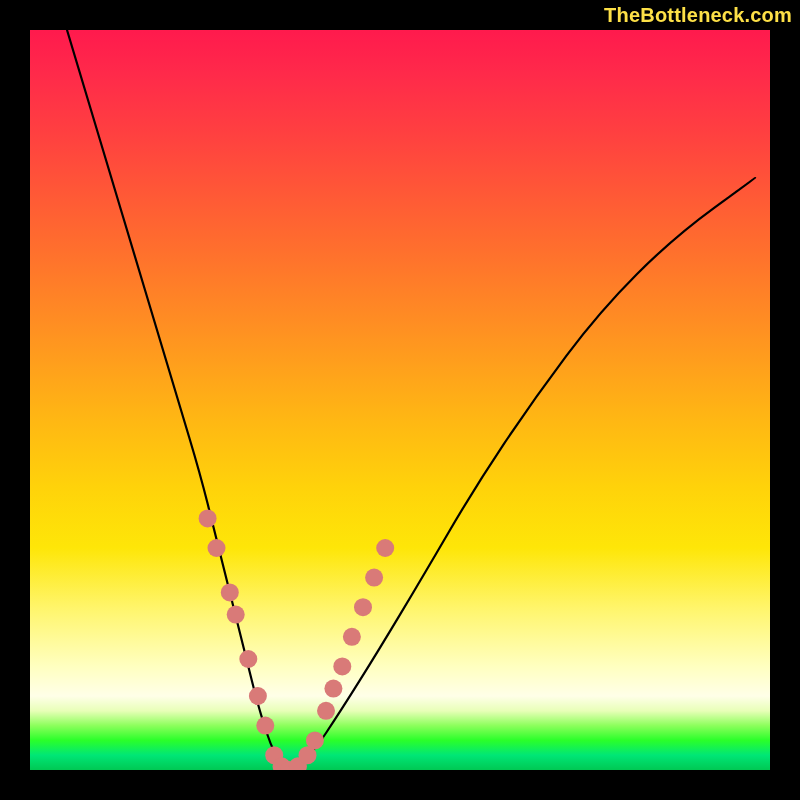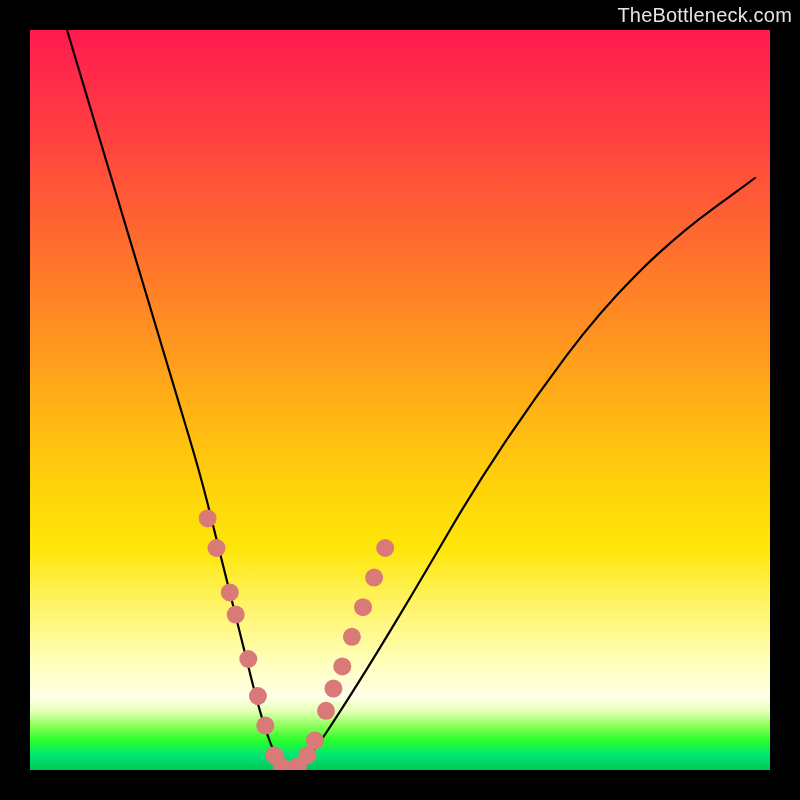--- a/index.html
+++ b/index.html
@@ -44,22 +44,22 @@
       #2aff2a 96%,
       #00e676 98%,
       #00c853 100%
     );
   }
   .watermark {
     position: absolute;
     top: 4px;
     right: 8px;
     font-size: 20px;
-    font-weight: 400;
-    color: #e5e5e5;
+    font-weight: 700;
+    color: #fde047;
     letter-spacing: 0.2px;
   }
   svg.curve {
     position: absolute;
     top: 0;
     left: 0;
     width: 740px;
     height: 740px;
   }
   .dot {

